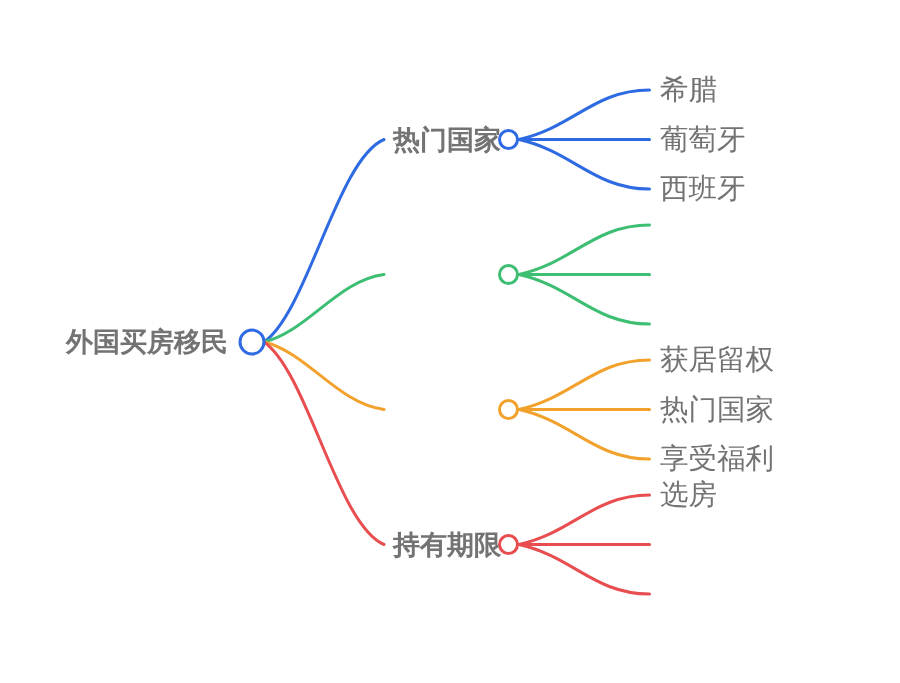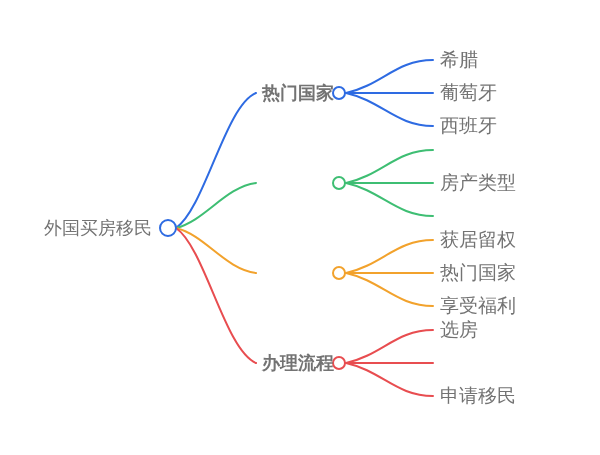--- a/index.html
+++ b/index.html
@@ -23,20 +23,21 @@
   .node-label {
     position: absolute;
     transform: translateY(-50%);
     white-space: nowrap;
     color: #737373;
     cursor: default;
   }
   .root-label {
     right: 448px;
     font-size: 18px;
+    font-weight: bold;
   }
   .branch-label {
     left: 262px;
     font-size: 18px;
     font-weight: bold;
   }
   .leaf-label {
     left: 440px;
     font-size: 19px;
   }
@@ -72,28 +73,26 @@
     <circle cx="168" cy="228" r="8" fill="#ffffff" stroke-width="2" stroke="#2e6be2"></circle>
     <circle cx="339" cy="93" r="6" fill="#ffffff" stroke-width="2" stroke="#2e6be2"></circle>
     <circle cx="339" cy="183" r="6" fill="#ffffff" stroke-width="2" stroke="#3ebe73"></circle>
     <circle cx="339" cy="273" r="6" fill="#ffffff" stroke-width="2" stroke="#f2a22c"></circle>
     <circle cx="339" cy="363" r="6" fill="#ffffff" stroke-width="2" stroke="#e84d50"></circle>
   </svg>
 
   <div class="node-label root-label" style="top:228px;">外国买房移民</div>
 
   <div class="node-label branch-label" style="top:93px;">热门国家</div>
-  <div class="node-label branch-label" style="top:363px;">办理流程</div>
+  <div class="node-label branch-label" style="top:363px;">持有期限</div>
 
   <div class="node-label leaf-label" style="top:60px;">希腊</div>
   <div class="node-label leaf-label" style="top:126px;">西班牙</div>
   <div class="node-label leaf-label" style="top:93px;">葡萄牙</div>
 
-  <div class="node-label leaf-label" style="top:183px;">房产类型</div>
 
   <div class="node-label leaf-label" style="top:240px;">获居留权</div>
   <div class="node-label leaf-label" style="top:273px;">热门国家</div>
   <div class="node-label leaf-label" style="top:306px;">享受福利</div>
 
   <div class="node-label leaf-label" style="top:330px;">选房</div>
-  <div class="node-label leaf-label" style="top:396px;">申请移民</div>
 
 </div>
 
 </body></html>

